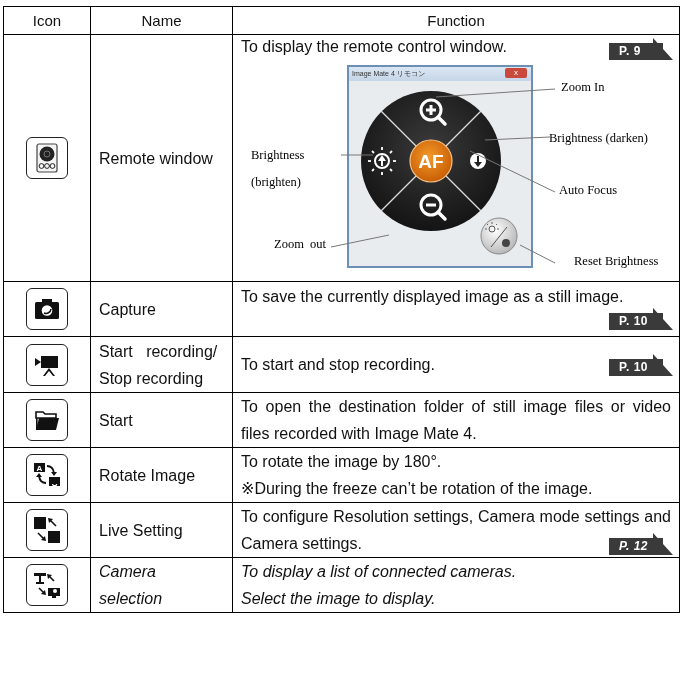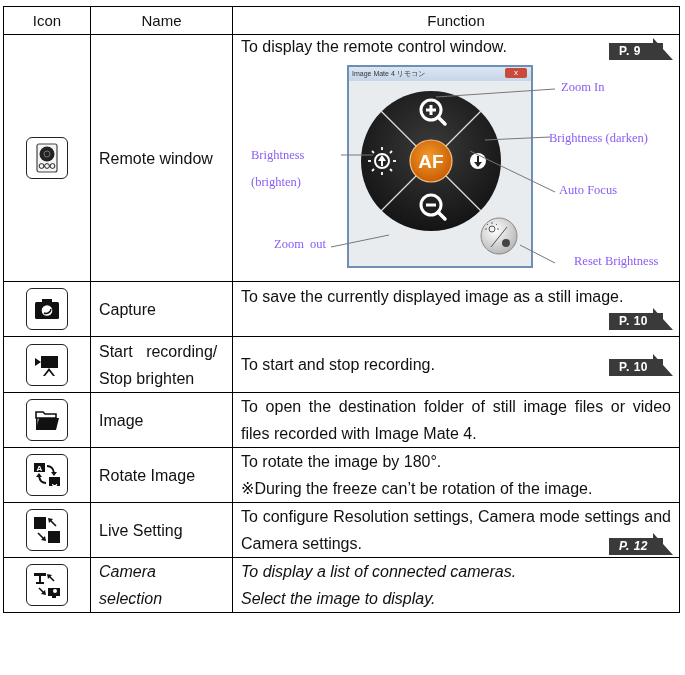--- a/index.html
+++ b/index.html
@@ -24,21 +24,21 @@
     .pref svg { position: absolute; left: 0; top: 0; }
     
     .remote-cell { position: relative; height: 246px; }
     .remote-cell .first-line { position: absolute; left: 8px; top: 3px; font-size: 16px; }
     .win { position: absolute; left: 114px; top: 30px; width: 186px; height: 203px;
            border: 2px solid #6d8fb5; background: #e9ecef; box-sizing: border-box; }
     .win .title { height: 14px; background: linear-gradient(#dbe6f2, #c6d6e8); font-size: 7px;
                   color: #333; padding-left: 3px; line-height: 14px; position: relative; }
     .win .close { position: absolute; right: 4px; top: 1px; width: 22px; height: 10px; background: #c94a3c;
                   border-radius: 2px; color: #fff; font-size: 8px; line-height: 10px; text-align: center; }
-    .callout { position: absolute; font-family: "Liberation Serif", "DejaVu Serif", serif; font-size: 12.5px; color: #8b5cf6; white-space: nowrap; }
+    .callout { position: absolute; font-family: "Liberation Serif", "DejaVu Serif", serif; font-size: 12.5px; color: #000000; white-space: nowrap; }
   </style>
 </head>
 <body>
 
 <table class="spec">
   <thead>
     <tr>
       <th class="c-icon">Icon</th>
       <th class="c-name">Name</th>
       <th class="c-func">Function</th>
@@ -201,21 +201,21 @@
         <div class="iconbox">
           <svg width="26" height="24" viewBox="0 0 26 24">
             <polygon points="1,5 7,9 1,13" fill="#111"></polygon>
             <rect x="7" y="3" width="17" height="12" fill="#111"></rect>
             <polygon points="15,15 9,23 11,23 15,18 19,23 21,23" fill="#111"></polygon>
           </svg>
         </div>
       </td>
       <td class="c-name">
         <div class="name-txt" style="white-space:pre;">Start   recording/</div>
-        <div class="name-txt">Stop brighten</div>
+        <div class="name-txt">Stop recording</div>
       </td>
       <td class="c-func" style="position:relative;">
         <div class="func-txt">To start and stop recording.</div>
         <div class="pref" style="top:17px;">
           <svg width="64" height="22" viewBox="0 0 64 22">
               <polygon points="44,0 64,22 44,22" fill="#3a3a3a"></polygon>
             </svg>
           <span class="lbl">P. 10</span>
         </div>
       </td>
@@ -225,21 +225,21 @@
       <td class="c-icon">
         <div class="iconbox">
           <svg width="26" height="22" viewBox="0 0 26 22">
             <path d="M2 3 H9 L11 5 H22 V9 H2 Z" fill="#fff" stroke="#111" stroke-width="1.6"></path>
             <polygon points="5,9 25,9 22,21 2,21" fill="#111"></polygon>
             <rect x="2" y="9" width="1.6" height="12" fill="#111"></rect>
           </svg>
         </div>
       </td>
       <td class="c-name">
-        <div class="name-txt">Image</div>
+        <div class="name-txt">Start</div>
       </td>
       <td class="c-func">
         <div class="func-txt">To open the destination folder of still image files or video files recorded with Image Mate 4.</div>
       </td>
     </tr>
 
 
     <tr style="height:55px;">
       <td class="c-icon">
         <div class="iconbox">

